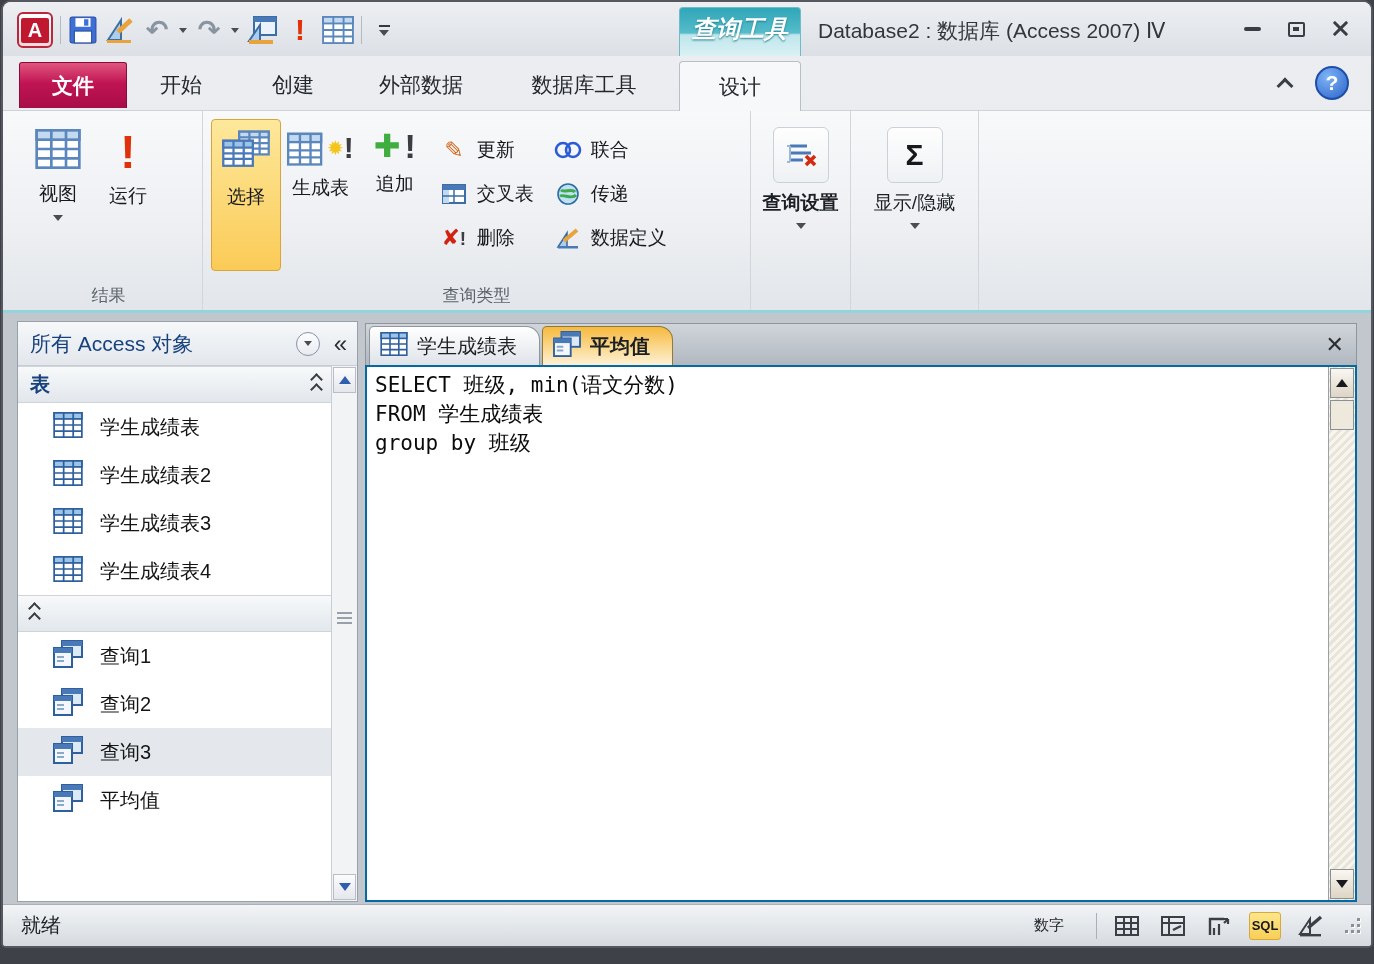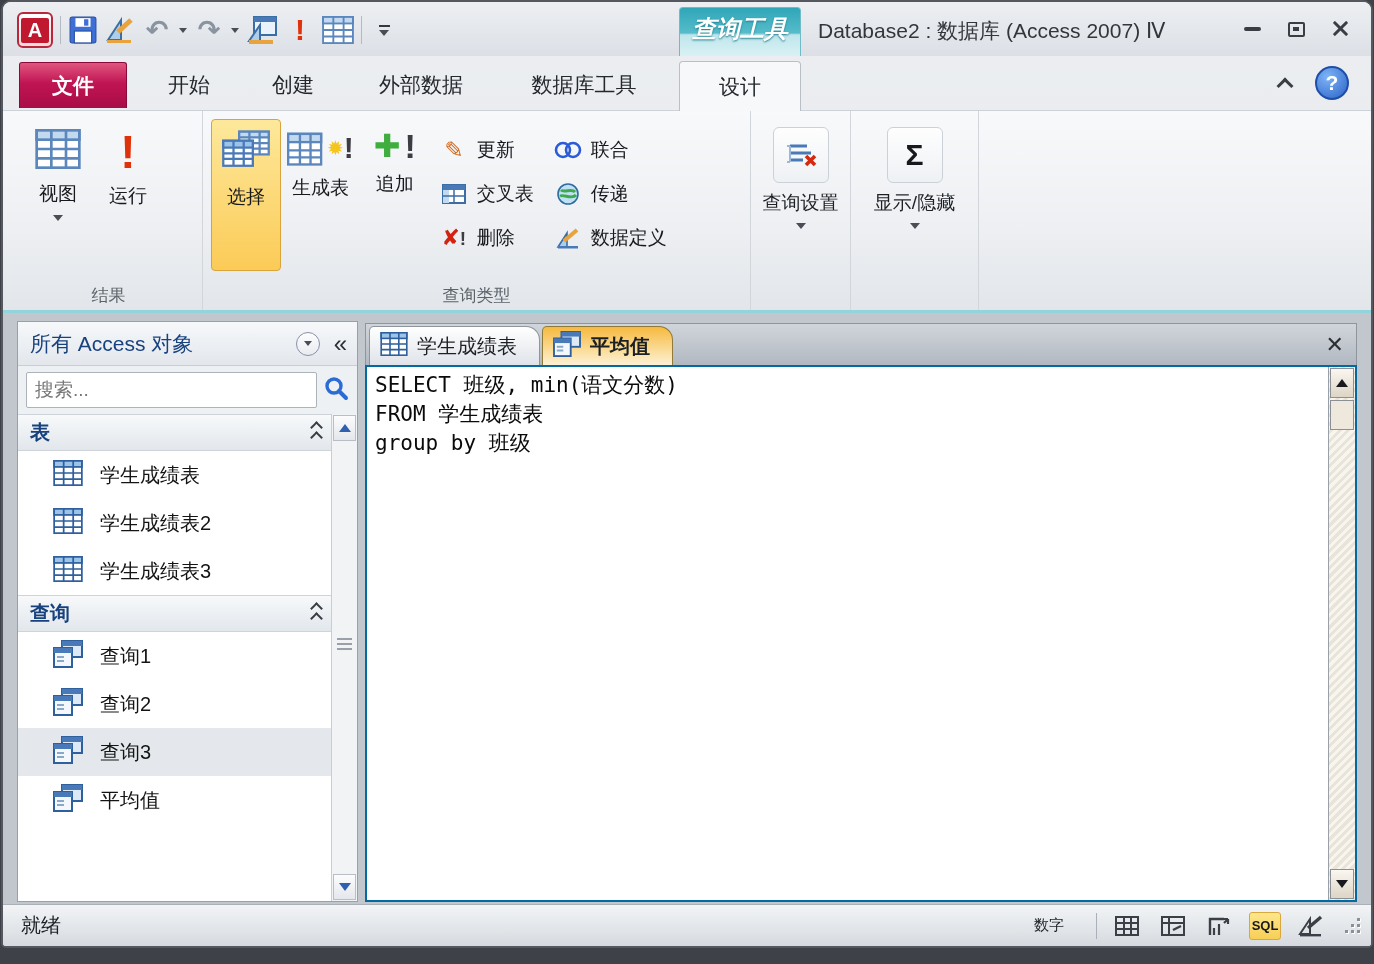--- a/index.html
+++ b/index.html
@@ -44,21 +44,21 @@
   .wc-rest .box i{ width:6px; height:4px; border:2px solid #3a3e44; display:block; }
   .wc-close{ position:relative; }
   .wc-close .x1,.wc-close .x2{ position:absolute; width:19px; height:3px; background:#3a3e44; border-radius:1px; top:9px; left:6px; }
   .wc-close .x1{ transform:rotate(45deg);} .wc-close .x2{ transform:rotate(-45deg);}
   
   .tabrow{ position:relative; height:54px; }
   .rtab{ position:absolute; top:6px; height:46px; display:flex; align-items:center; justify-content:center;
          font-size:21px; color:#24282d; cursor:default; }
   .rtab-file{ left:16px; width:108px; color:#fff; border-radius:3px 3px 0 0;
     background:linear-gradient(#e0567f,#c01453 45%,#a80d47); border:1px solid #8c0a3a; border-bottom:none; font-weight:bold;}
-  .rtab-home{ left:148px; width:76px; }
+  .rtab-home{ left:140px; width:76px; }
   .rtab-create{ left:252px; width:76px; }
   .rtab-external{ left:362px; width:112px; }
   .rtab-dbtools{ left:516px; width:130px; }
   .rtab-design{ left:676px; width:122px; top:5px; height:50px; background:#f7f8fa;
     border:1px solid #b9bfc7; border-bottom:none; border-radius:4px 4px 0 0; z-index:3; }
   .chevup{ position:absolute; right:80px; top:24px; width:12px; height:12px;
     border-top:3px solid #3a3e44; border-left:3px solid #3a3e44; transform:rotate(45deg); }
   .helpbtn{ position:absolute; right:22px; top:10px; width:34px; height:34px; border-radius:50%;
     background:radial-gradient(circle at 35% 30%,#7fb4f6,#2a63c8); border:2px solid #1d4fa8;
     color:#fff; font-weight:bold; font-size:21px; display:flex; align-items:center; justify-content:center; }
@@ -352,21 +352,21 @@
                 <rect x="2" y="19" width="20" height="2.5" fill="#4a79b8"></rect>
               </svg>
           </span>
           <span>数据定义</span>
         </div>
       </div>
 
       <div class="gname">查询类型</div>
     </div>
 
-    <div class="rgroup" style="width:100px;">
+    <div class="rgroup" style="width:100px;font-weight:bold;">
       <div class="boxbtn">
         <span class="iconbox">
           <svg width="36" height="36" viewBox="0 0 36 36">
               <path d="M7 9h17 M7 16h21 M7 23h13" stroke="#4a79b8" stroke-width="3.2" fill="none"></path>
               <path d="M7 9v16 M7 9h-3 M7 25h-3" stroke="#9cb8d8" stroke-width="2" fill="none"></path>
               <path d="M23 19l9 9 M32 19l-9 9" stroke="#d42a10" stroke-width="3.6"></path>
             </svg>
         </span>
         <span class="lbl">查询设置</span>
         <span class="caret"></span>
@@ -388,29 +388,20 @@
 
   <div class="workspace">
 
     <div class="navpane">
       <div class="navhead">
         <span class="navtitle">所有 Access 对象</span>
         <span class="circledrop">
             <span class="caret small"></span>
           </span>
         <span class="navcollapse">«</span>
-      </div>
-      <div class="searchrow">
-        <input type="text" placeholder="搜索..." style="">
-        <span>
-          <svg width="26" height="26" viewBox="0 0 26 26">
-              <circle cx="11" cy="11" r="7" fill="none" stroke="#2b6cd4" stroke-width="3.4"></circle>
-              <path d="M16 16 L23 23" stroke="#2b6cd4" stroke-width="4" stroke-linecap="round"></path>
-            </svg>
-        </span>
       </div>
 
       <div class="navlist">
         <div class="navinner">
           <div class="sectionhead">
             <span class="slbl">表</span>
             <span class="dblchev">
                 <i></i>
                 <i></i>
               </span>
@@ -433,23 +424,30 @@
             <span>学生成绩表2</span>
           </div>
           <div class="navitem">
             <span><svg width="32" height="26" viewBox="0 0 34 30">
                   <rect x="1" y="1" width="32" height="28" fill="#fff" stroke="#2e5f9e" stroke-width="2"></rect>
                   <rect x="1" y="1" width="32" height="7" fill="#9cc3e8" stroke="#2e5f9e" stroke-width="2"></rect>
                   <path d="M1 15h32 M1 22h32 M12 1v28 M23 1v28" stroke="#2e5f9e" stroke-width="2"></path>
                 </svg></span>
             <span>学生成绩表3</span>
           </div>
+          <div class="navitem">
+            <span><svg width="32" height="26" viewBox="0 0 34 30">
+                  <rect x="1" y="1" width="32" height="28" fill="#fff" stroke="#2e5f9e" stroke-width="2"></rect>
+                  <rect x="1" y="1" width="32" height="7" fill="#9cc3e8" stroke="#2e5f9e" stroke-width="2"></rect>
+                  <path d="M1 15h32 M1 22h32 M12 1v28 M23 1v28" stroke="#2e5f9e" stroke-width="2"></path>
+                </svg></span>
+            <span>学生成绩表4</span>
+          </div>
 
           <div class="sectionhead">
-            <span class="slbl">查询</span>
             <span class="dblchev">
                 <i></i>
                 <i></i>
               </span>
           </div>
 
           <div class="navitem">
             <span><svg width="32" height="28" viewBox="0 0 30 28">
                   <rect x="9" y="1" width="20" height="16" fill="#dce9f7" stroke="#2e5f9e" stroke-width="2"></rect>
                   <rect x="9" y="1" width="20" height="5" fill="#4a79b8"></rect>

